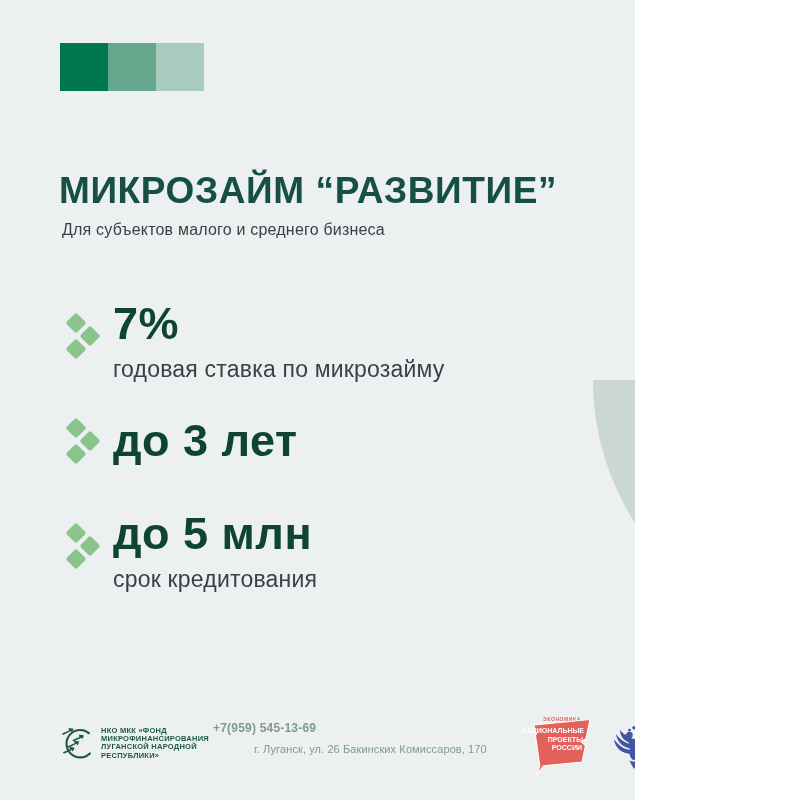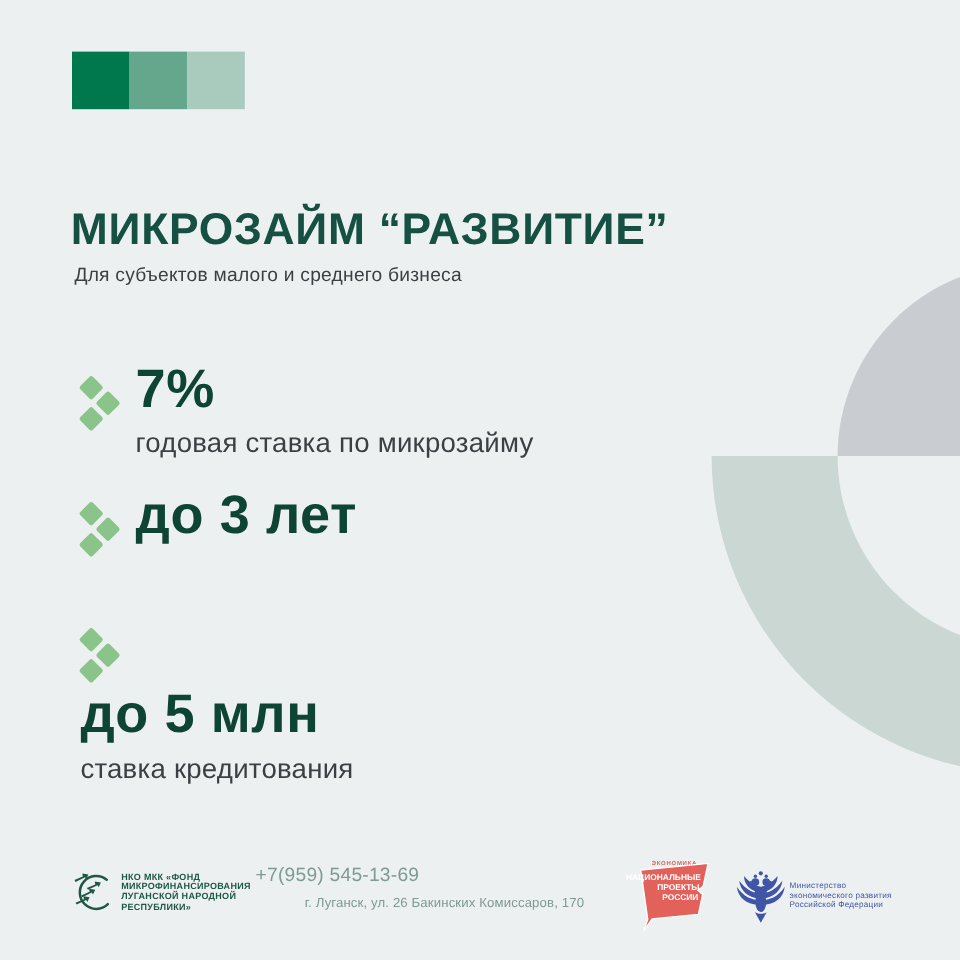--- a/index.html
+++ b/index.html
@@ -1,17 +1,17 @@
 <!DOCTYPE html>
 <html style="--background: #edf0f1; --decor-gray: #c9cdd1; --decor-sage: #cbd7d2; --square-dark: #00784e; --square-mid: #64a78c; --square-light: #a9cbbd; --title-green: #155042; --value-green: #0d4433; --body-text: #3b4044; --diamond-green: #8bc48b; --org-green: #1e5843; --footer-muted: #7e9a93; --natproj-red: #e2615b; --ministry-blue: #4055a5;"><head>
 <meta charset="utf-8">
 <style>
   html,body{margin:0;padding:0;}
   .poster{
-    position:relative;width:800px;height:800px;overflow:hidden;
+    position:relative;width:635px;height:800px;overflow:hidden;
     background:var(--background,#edf0f1);
     font-family:"Liberation Sans","DejaVu Sans",sans-serif;
   }
   .decor{position:absolute;left:0;top:0;pointer-events:none;}
 
   .squares{position:absolute;left:60px;top:43px;display:flex;}
   .sq{width:48px;height:48px;}
   .sq1{background:var(--square-dark,#00784e);}
   .sq2{background:var(--square-mid,#64a78c);}
   .sq3{background:var(--square-light,#a9cbbd);}
@@ -21,41 +21,41 @@
     font-size:37px;font-weight:700;letter-spacing:.6px;
     color:var(--title-green,#155042);white-space:nowrap;
   }
   .subtitle{
     position:absolute;left:62px;top:221px;margin:0;
     font-size:16px;color:var(--body-text,#3b4044);letter-spacing:.2px;white-space:nowrap;
   }
 
   .benefit{position:absolute;left:57px;display:flex;align-items:flex-start;}
   .benefit .diamonds{flex:0 0 auto;margin-top:7px;}
-  .b1{top:300px;}.b2{top:405px;}.b3{top:510px;flex-direction:column;}
+  .b1{top:300px;}.b2{top:405px;align-items:flex-end;}.b3{top:510px;}
   .btext{margin-left:10px;}
   .bval{
     font-size:45px;font-weight:700;line-height:1.08;
     color:var(--value-green,#0d4433);letter-spacing:.5px;white-space:nowrap;
   }
   .blabel{
     margin-top:7px;font-size:23px;color:var(--body-text,#3b4044);
     letter-spacing:.2px;white-space:nowrap;
   }
 
   .f-org{position:absolute;left:62px;top:726px;}
   .orgname{
     position:absolute;left:39px;top:1px;width:120px;
     font-size:7.5px;font-weight:700;line-height:8.2px;letter-spacing:.25px;
     color:var(--org-green,#1e5843);text-transform:uppercase;
   }
   .orgname div{white-space:nowrap;}
 
   .f-contacts{position:absolute;left:213px;top:721px;color:var(--footer-muted,#7e9a93);}
-  .phone{font-size:16px;letter-spacing:.2px;}
+  .phone{font-size:12px;letter-spacing:.2px;font-weight:bold;}
   .address{font-size:11px;margin-top:8px;letter-spacing:.1px;white-space:nowrap;margin-left:41px;}
 
   .natproj{position:absolute;left:517px;top:713px;}
   .ministry{position:absolute;left:612px;top:722px;}
   .min-lines{
     position:absolute;left:46px;top:13px;width:80px;
     font-size:6.8px;line-height:8px;color:var(--ministry-blue,#4a5dab);letter-spacing:.2px;
   }
   .min-lines div{white-space:nowrap;}
 </style>
@@ -108,21 +108,21 @@
   <div class="benefit b3">
     <svg class="diamonds" width="46" height="54" viewBox="0 0 46 54" aria-hidden="true">
       <g fill="var(--diamond-green,#8bc48b)">
         <rect x="11.6" y="8.6" width="14.8" height="14.8" rx="2" transform="rotate(45 19 16)"></rect>
         <rect x="25.6" y="21.6" width="14.8" height="14.8" rx="2" transform="rotate(45 33 29)"></rect>
         <rect x="11.6" y="34.6" width="14.8" height="14.8" rx="2" transform="rotate(45 19 42)"></rect>
       </g>
     </svg>
     <div class="btext">
       <div class="bval">до 5 млн</div>
-      <div class="blabel">ставка кредитования</div>
+      <div class="blabel">срок кредитования</div>
     </div>
   </div>
 
   <div class="f-org">
     <svg width="34" height="36" viewBox="0 0 36 36" aria-hidden="true">
       <path d="M28.5,6.5 A14.5,14.5 0 1 0 29.5,28" fill="none" stroke="var(--org-green,#1e5843)" stroke-width="2.2" stroke-linecap="round"></path>
       <g fill="var(--org-green,#1e5843)">
         <g id="fund-arrow">
             <polygon points="0,6.8 7.4,3.6 7,1 12.4,1.9 10.4,6.1 9.4,4.3 1,8.4"></polygon>
           </g>

